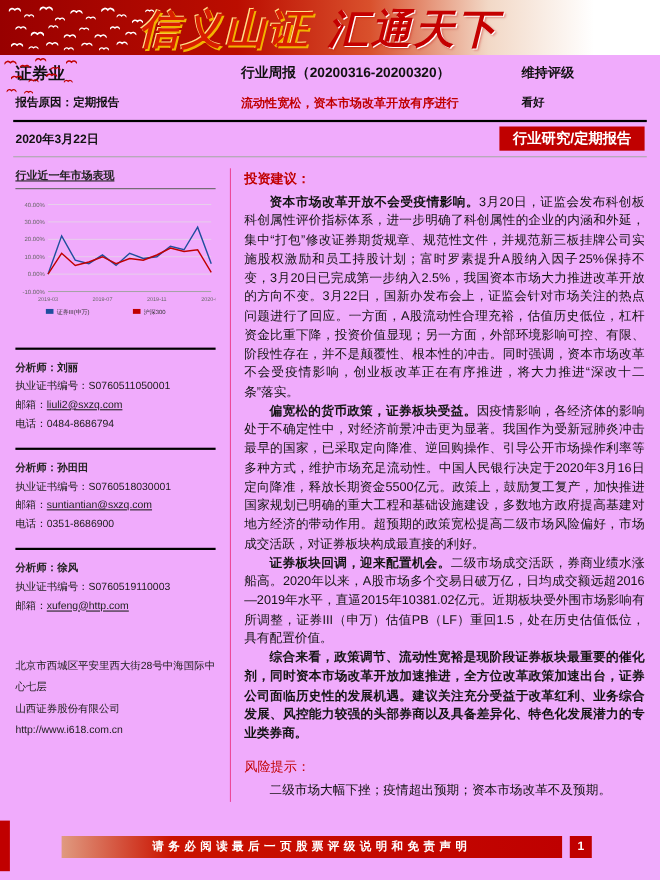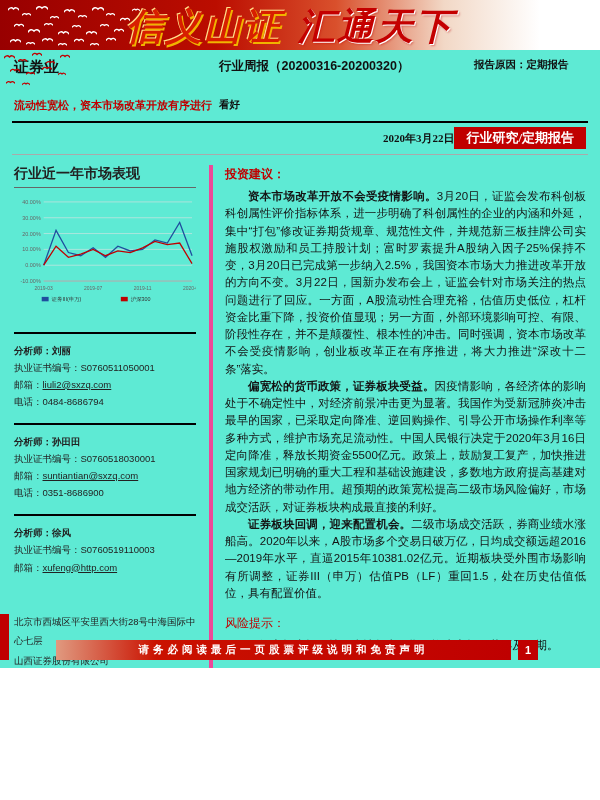--- a/index.html
+++ b/index.html
@@ -1,63 +1,63 @@
 <!DOCTYPE html>
 <html><head>
 <meta charset="utf-8">
 <style>
   *{margin:0;padding:0;box-sizing:border-box;}
   html,body{background:#fff;}
-  .page{width:600px;height:668px;background:#5eead4;position:relative;overflow:hidden;
+  .page{width:600px;height:800px;background:#f0abfc;position:relative;overflow:hidden;
         font-family:"Liberation Sans","DejaVu Sans",sans-serif;color:#111;margin:0 auto;}
 
   
   .banner{position:relative;height:50px;
           background:linear-gradient(90deg,#980000 0%,#bb0d00 36%,#d9502c 56%,#f2d8c6 74%,#ffffff 90%);}
   .birds{position:absolute;left:0;top:0;width:260px;height:90px;overflow:visible;pointer-events:none;}
   .slogan{position:absolute;left:126px;top:1px;white-space:nowrap;z-index:2;
           font-family:"DejaVu Serif","Liberation Serif",serif;font-weight:bold;font-style:italic;
           font-size:37px;letter-spacing:2px;line-height:50px;}
   .slogan .s1{color:#d81e00;text-shadow:1.5px 1.5px 0 #f0b400,-1px -1px 0 #ffe08a;}
   .slogan .s2{color:#c40000;padding-left:16px;text-shadow:1px 1px 0 #ffffff,2px 2px 2px rgba(190,0,0,.35);}
   .report-type{text-align:right;padding:4px 14px 0 0;font-size:10.5px;font-weight:bold;color:#222;}
 
   
-  .header{display:grid;grid-template-columns:205px 1fr 112px;row-gap:21px;padding:8px 14px 0;}
+  .header{display:grid;grid-template-columns:205px 1fr 112px;row-gap:9px;padding:8px 14px 0;}
   .h-industry{font-size:15px;font-weight:bold;}
   .h-title{font-size:12.5px;font-weight:bold;}
   .h-rating-label{font-size:12px;font-weight:bold;}
   .h-reason{font-size:10.5px;font-weight:bold;}
   .h-subtitle{font-size:11px;font-weight:bold;color:#c00000;}
   .h-rating{font-size:10.5px;font-weight:bold;}
   .rule-black{border-top:2.5px solid #000;margin:8px 12px 0;}
-  .date-row{display:flex;justify-content:flex-end;align-items:center;padding:4px 14px 5px;font-family:Liberation Serif, serif;}
+  .date-row{display:flex;justify-content:space-between;align-items:center;padding:4px 14px 5px;}
   .h-date{font-size:11px;font-weight:bold;}
   .badge{background:#c00000;color:#fff;font-size:13px;font-weight:bold;padding:2px 12px;}
   .rule-thin{border-top:1px solid #aaa;margin:0 12px;}
 
   
   .content{display:flex;gap:13px;padding:10px 14px 0;}
   aside{width:182px;flex:none;font-size:9.5px;color:#222;}
-  .chart-title{font-size:14px;font-weight:bold;padding-bottom:4px;border-bottom:1px solid #666;margin-bottom:6px;}
+  .chart-title{font-size:10px;font-weight:bold;padding-bottom:4px;border-bottom:1px solid #666;margin-bottom:6px;text-decoration:underline;}
   .chart{width:100%;height:auto;display:block;}
   .analyst{border-top:2px solid #000000;margin-top:13px;padding-top:8px;line-height:1.8;}
   .analyst:first-of-type{margin-top:20px;}
   .a-name{font-weight:bold;}
   .a-email span.u{text-decoration:underline;}
   .addresses{margin-top:36px;line-height:2.05;}
-  main{flex:1;border-left:4px solid #ec4899;padding-left:12px;min-width:0;}
+  main{flex:1;border-left:1px solid #ec4899;padding-left:12px;min-width:0;}
   .sec-title{color:#c00000;font-weight:bold;font-size:12px;margin:1px 0 5px;}
   .para{font-size:11.5px;line-height:1.5;text-align:justify;text-indent:2em;color:#141414;}
   .para .lead{font-weight:bold;}
   .risk-title{color:#c00000;font-weight:normal;font-size:12px;margin:13px 0 5px;}
   .risk-text{font-size:11.5px;line-height:1.5;text-indent:2em;}
 
   
-  .footer{position:absolute;left:0;right:0;bottom:8px;display:flex;align-items:center;}
+  .footer{position:absolute;left:0;right:0;bottom:20px;display:flex;align-items:center;}
   .footer-bar{margin-left:56px;height:20px;flex:1;
               background:linear-gradient(90deg,#e09a80,#ca1200 22%,#bf0000);
               color:#fff;font-size:10.5px;font-weight:bold;letter-spacing:4px;
               display:flex;align-items:center;justify-content:center;}
   .footer-page{width:20px;height:20px;background:#c00000;color:#fff;font-size:11px;font-weight:bold;
                display:flex;align-items:center;justify-content:center;margin:0 62px 0 7px;}
   .edge-bar{position:absolute;left:0;bottom:8px;width:9px;height:46px;background:#c00000;}
 </style>
 </head>
 <body>
@@ -113,20 +113,21 @@
       </g>
     </svg>
     <div class="slogan">
       <span class="s1">信义山证</span><span class="s2">汇通天下</span>
     </div>
   </div>
 
   <div class="header">
     <div class="h-industry">证券业</div>
     <div class="h-title">行业周报（20200316-20200320）</div>
+    <div class="h-rating-label">维持评级</div>
     <div class="h-reason">报告原因：定期报告</div>
     <div class="h-subtitle">流动性宽松，资本市场改革开放有序进行</div>
     <div class="h-rating">看好</div>
   </div>
   <div class="rule-black"></div>
   <div class="date-row">
     <span class="h-date">2020年3月22日</span>
     <span class="badge">行业研究/定期报告</span>
   </div>
   <div class="rule-thin"></div>
@@ -187,20 +188,21 @@
         <div>http://www.i618.com.cn</div>
       </div>
     </aside>
 
     <main>
       <div class="sec-title">投资建议：</div>
 
       <p class="para"><span class="lead">资本市场改革开放不会受疫情影响。</span><span>3月20日，证监会发布科创板科创属性评价指标体系，进一步明确了科创属性的企业的内涵和外延，集中“打包”修改证券期货规章、规范性文件，并规范新三板挂牌公司实施股权激励和员工持股计划；富时罗素提升A股纳入因子25%保持不变，3月20日已完成第一步纳入2.5%，我国资本市场大力推进改革开放的方向不变。3月22日，国新办发布会上，证监会针对市场关注的热点问题进行了回应。一方面，A股流动性合理充裕，估值历史低位，杠杆资金比重下降，投资价值显现；另一方面，外部环境影响可控、有限、阶段性存在，并不是颠覆性、根本性的冲击。同时强调，资本市场改革不会受疫情影响，创业板改革正在有序推进，将大力推进“深改十二条”落实。</span></p>
       <p class="para"><span class="lead">偏宽松的货币政策，证券板块受益。</span><span>因疫情影响，各经济体的影响处于不确定性中，对经济前景冲击更为显著。我国作为受新冠肺炎冲击最早的国家，已采取定向降准、逆回购操作、引导公开市场操作利率等多种方式，维护市场充足流动性。中国人民银行决定于2020年3月16日定向降准，释放长期资金5500亿元。政策上，鼓励复工复产，加快推进国家规划已明确的重大工程和基础设施建设，多数地方政府提高基建对地方经济的带动作用。超预期的政策宽松提高二级市场风险偏好，市场成交活跃，对证券板块构成最直接的利好。</span></p>
       <p class="para"><span class="lead">证券板块回调，迎来配置机会。</span><span>二级市场成交活跃，券商业绩水涨船高。2020年以来，A股市场多个交易日破万亿，日均成交额远超2016—2019年水平，直逼2015年10381.02亿元。近期板块受外围市场影响有所调整，证券III（申万）估值PB（LF）重回1.5，处在历史估值低位，具有配置价值。</span></p>
+      <p class="para"><span class="lead">综合来看，政策调节、流动性宽裕是现阶段证券板块最重要的催化剂，同时资本市场改革开放加速推进，全方位改革政策加速出台，证券公司面临历史性的发展机遇。建议关注充分受益于改革红利、业务综合发展、风控能力较强的头部券商以及具备差异化、特色化发展潜力的专业类券商。</span><span></span></p>
 
       <div class="risk-title">风险提示：</div>
       <p class="risk-text">二级市场大幅下挫；疫情超出预期；资本市场改革不及预期。</p>
     </main>
   </div>
 
   <div class="edge-bar"></div>
   <div class="footer">
     <div class="footer-bar">请务必阅读最后一页股票评级说明和免责声明</div>
     <div class="footer-page">1</div>

